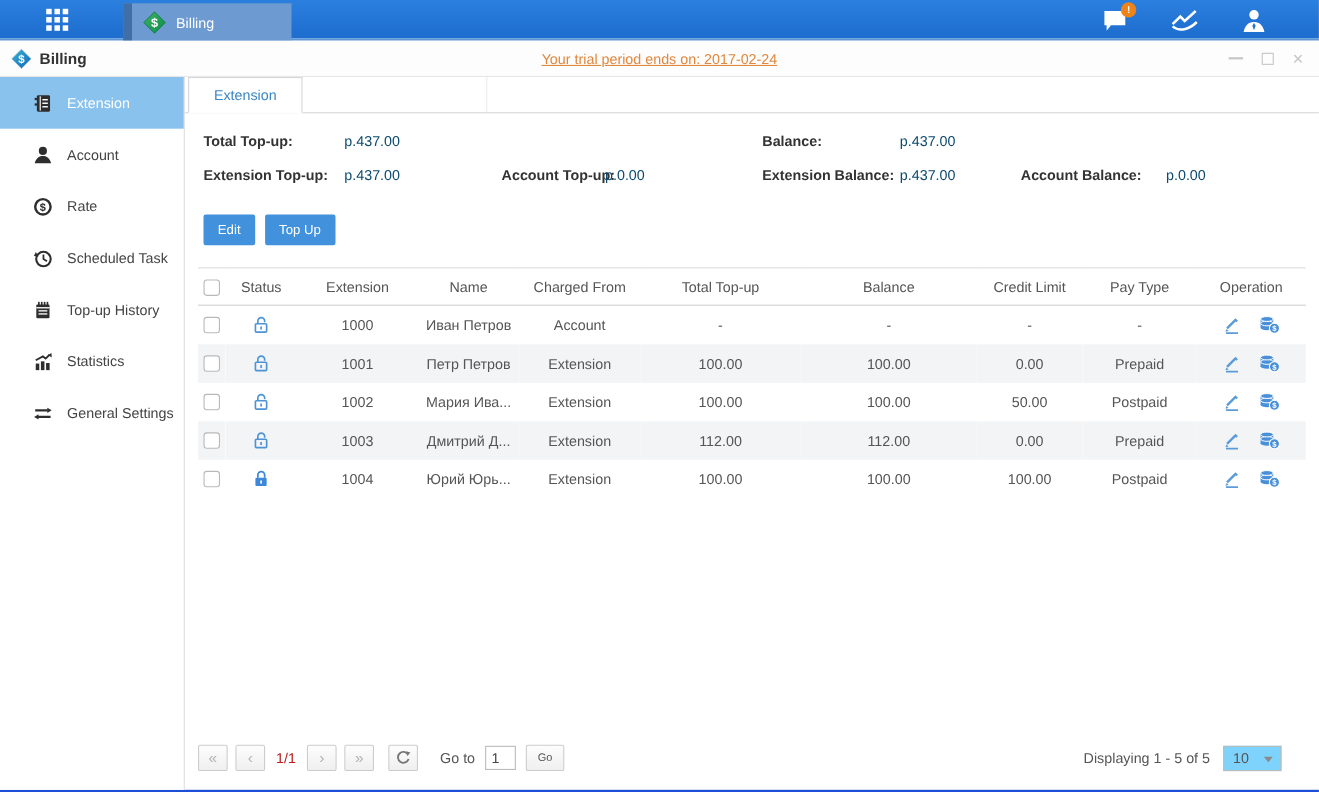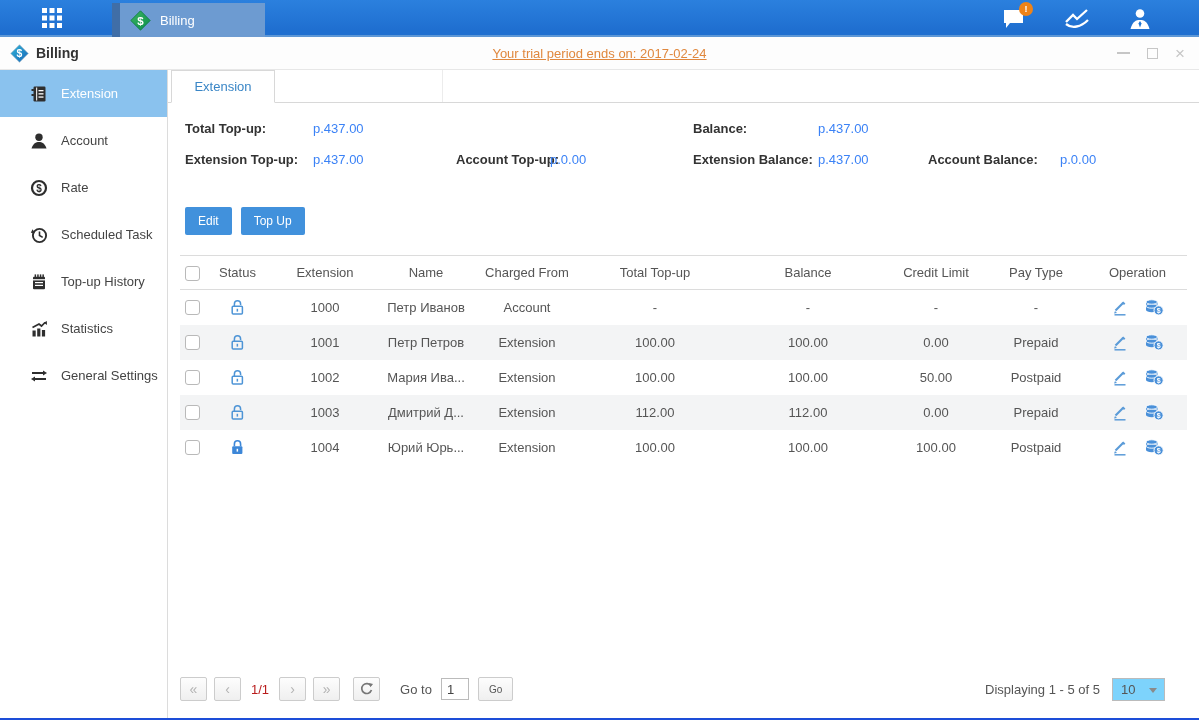--- a/index.html
+++ b/index.html
@@ -44,26 +44,26 @@
   .tabstrip { height:33px; border-bottom:1px solid #d8d8d8; display:flex; flex-shrink:0; }
   .tab-active { margin-left:3px; width:104px; height:33px; margin-bottom:-1px; z-index:2;
                 background:#fff; border:1px solid #d8d8d8; border-bottom:1px solid #fff;
                 display:flex; align-items:center; justify-content:center;
                 color:#3a86c6; font-size:13px; cursor:pointer; }
   .tab-ghost { width:168px; border-right:1px solid #ececec; }
 
   .summary { position:relative; height:92px; font-size:13px; flex-shrink:0; }
   .summary span { position:absolute; white-space:nowrap; }
   .sl { font-weight:bold; color:#333; }
-  .sv { color:#3b82f6; }
+  .sv { color:#0c4a6e; }
   .r1 { top:18px; } .r2 { top:49px; }
   .c1 { left:17px; } .c1v { left:145px; } .c2 { left:264px;margin-left:24px; } .c2v { left:382px; }
   .c3 { left:525px; } .c3v { left:650px; } .c4 { left:760px; } .c4v { left:892px; }
 
-  .btn-row { margin:12px 0 20px 17px; display:flex; gap:9px; flex-shrink:0; }
+  .btn-row { margin:0 0 20px 17px; display:flex; gap:9px; flex-shrink:0; }
   .btn { background:#4191dc; color:#fff; border:none; font-size:12px; height:28px;
          padding:0 13px; border-radius:2px; cursor:pointer; font-family:inherit; }
 
   table.grid { margin-left:12px; width:1007px; border-collapse:collapse; table-layout:fixed;
                font-size:13px; color:#555; flex-shrink:0; }
   table.grid th { font-weight:normal; color:#555; height:34px;
                   border-top:1px solid #dcdcdc; border-bottom:1px solid #dcdcdc; text-align:center; }
   table.grid td { height:35px; text-align:center; overflow:hidden; white-space:nowrap; }
   table.grid tbody tr:nth-child(even) { background:#f3f4f5; }
   .cb { display:inline-block; width:15px; height:15px; border:1px solid #b9b9b9; border-radius:3px;
@@ -296,21 +296,21 @@
   <tr>
     <td><span class="cb"></span></td>
     <td class="status-cell">
   <svg width="17" height="17" viewBox="0 0 17 17">
     <rect x="3.2" y="7.3" width="10.2" height="7.6" rx="1" fill="none" stroke="#4d94d6" stroke-width="1.5"></rect>
     <path d="M5.4,7.3 V4.9 a3.1,3.1 0 0 1 6.2,0 V6" fill="none" stroke="#4d94d6" stroke-width="1.5"></path>
     <rect x="7.6" y="9.8" width="1.5" height="2.8" fill="#4d94d6"></rect>
   </svg>
 </td>
     <td>1000</td>
-    <td>Петр Иванов</td>
+    <td>Иван Петров</td>
     <td>Account</td>
     <td>-</td>
     <td>-</td>
     <td>-</td>
     <td>-</td>
     <td class="op-cell">
       <svg width="18" height="18" viewBox="0 0 18 18">
         <path d="M4.5,12.5 L12,5" stroke="#5b9bd8" stroke-width="2.2" fill="none"></path>
         <polygon points="12.2,3.4 14.4,5.6 13,7 10.8,4.8" fill="#5b9bd8"></polygon>
         <polygon points="4,13 6,15 3,15.6" fill="#5b9bd8"></polygon>

